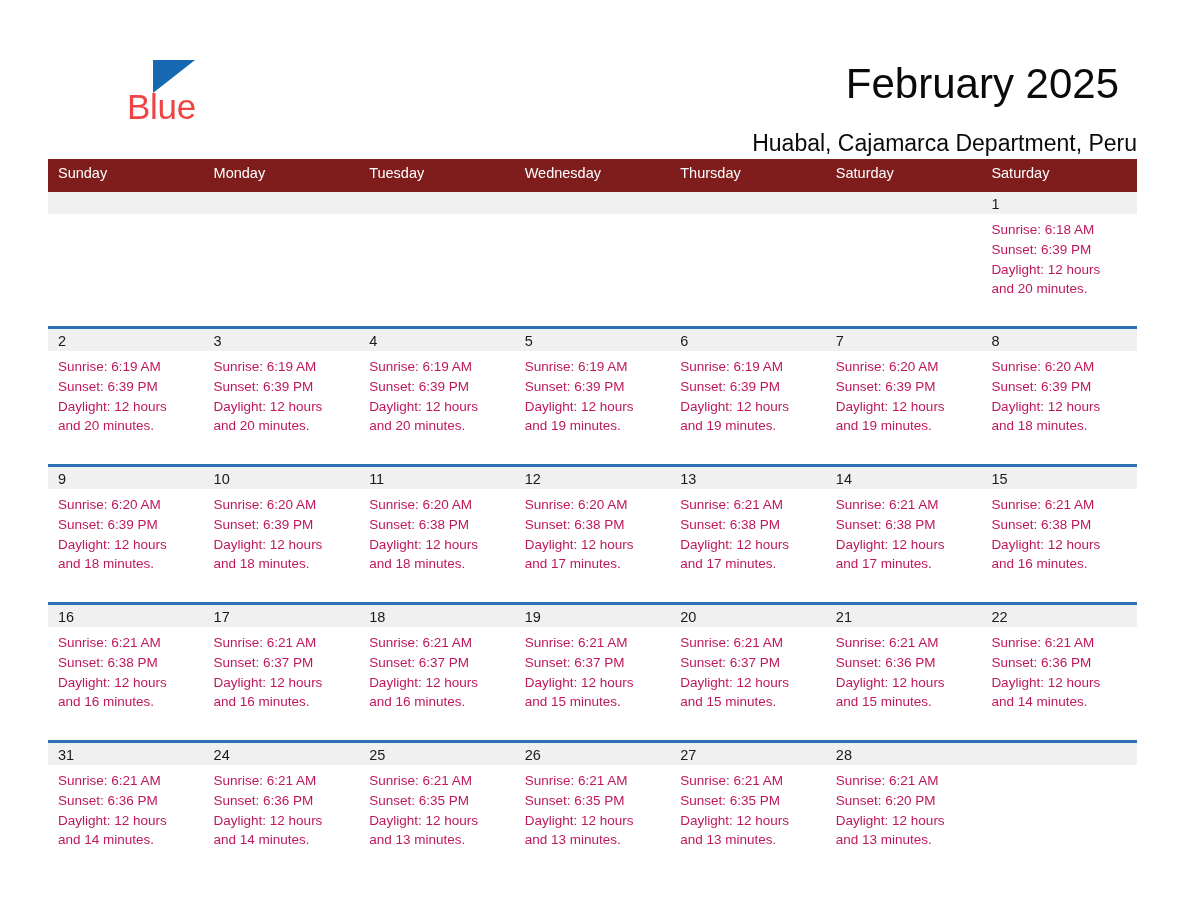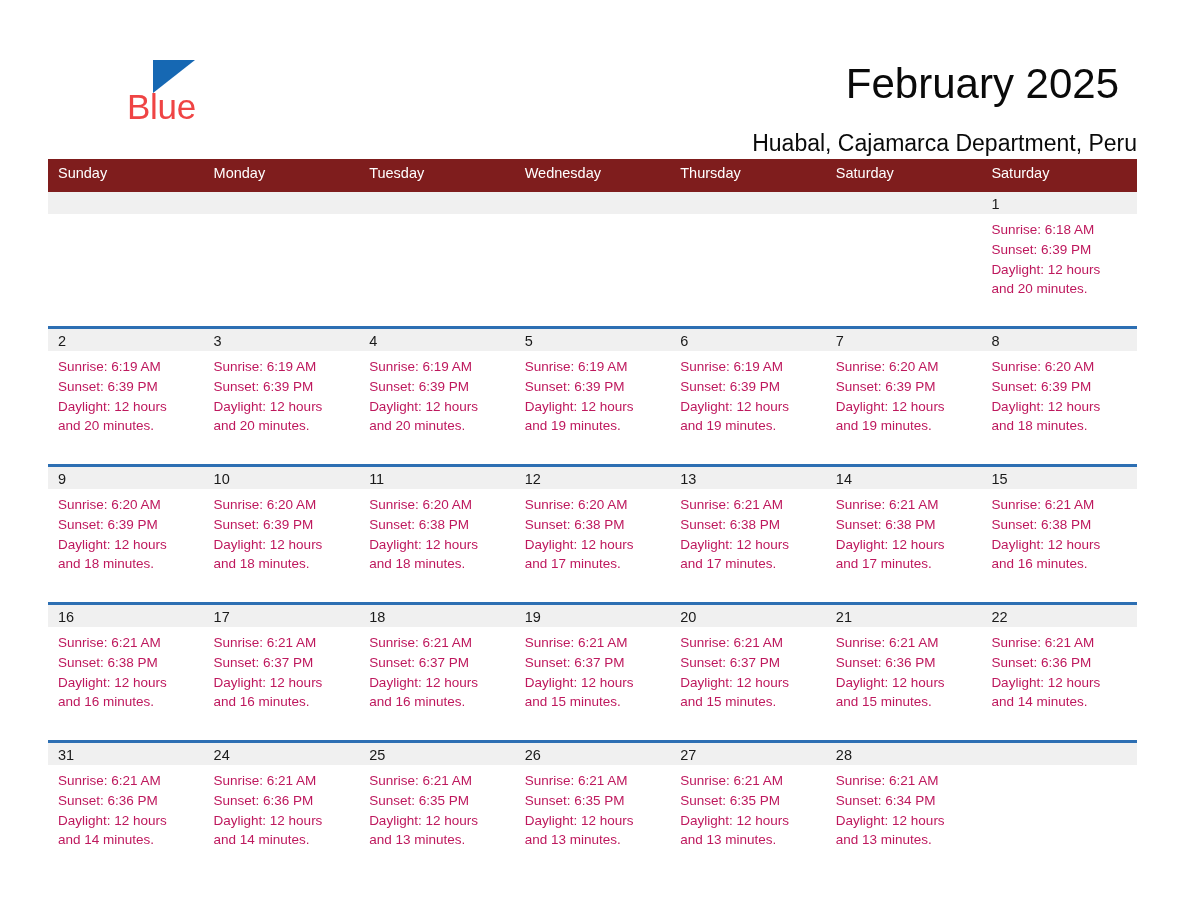--- a/index.html
+++ b/index.html
@@ -490,21 +490,21 @@
                 <div>Sunrise: 6:21 AM</div>
                 <div>Sunset: 6:35 PM</div>
                 <div>Daylight: 12 hours</div>
                 <div>and 13 minutes.</div>
               </div>
             </td>
             <td>
               <div class="daynum-band">28</div>
               <div class="cell-body">
                 <div>Sunrise: 6:21 AM</div>
-                <div>Sunset: 6:34 PM</div>
+                <div>Sunset: 6:20 PM</div>
                 <div>Daylight: 12 hours</div>
                 <div>and 13 minutes.</div>
               </div>
             </td>
             <td class="empty">
               <div class="daynum-band"></div>
               <div class="cell-body">
                 <div></div>
                 <div></div>
                 <div></div>

